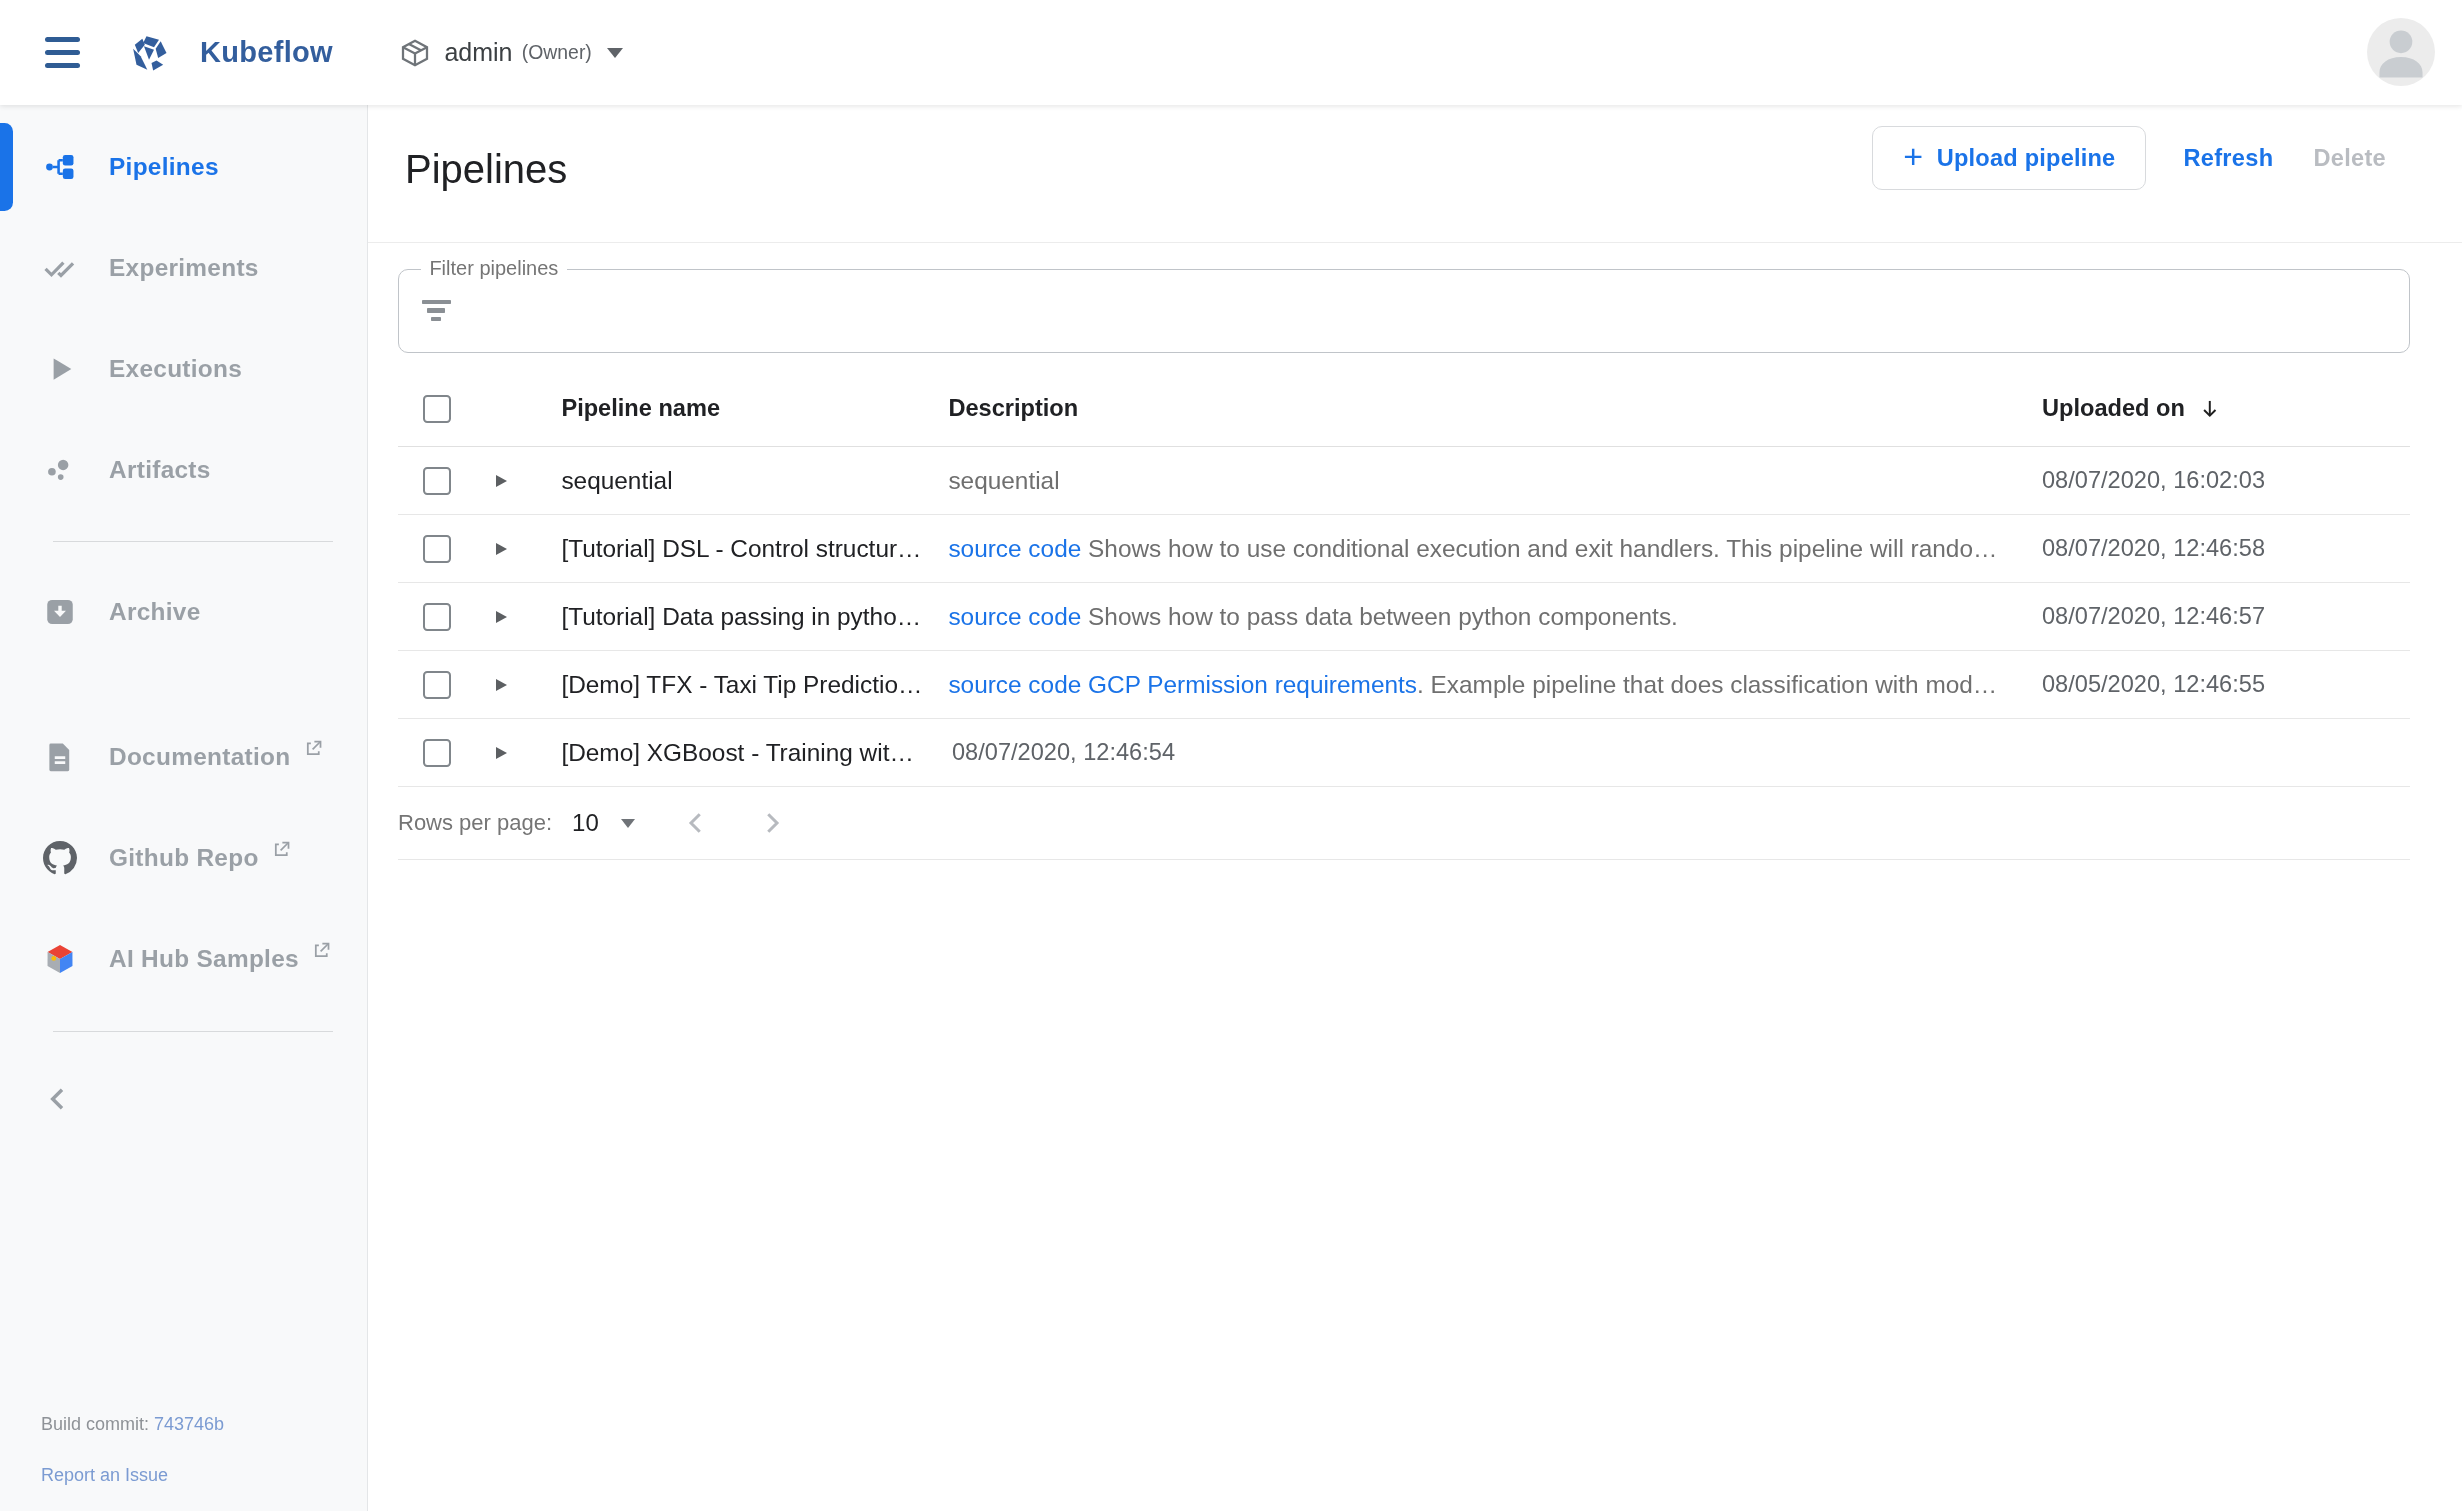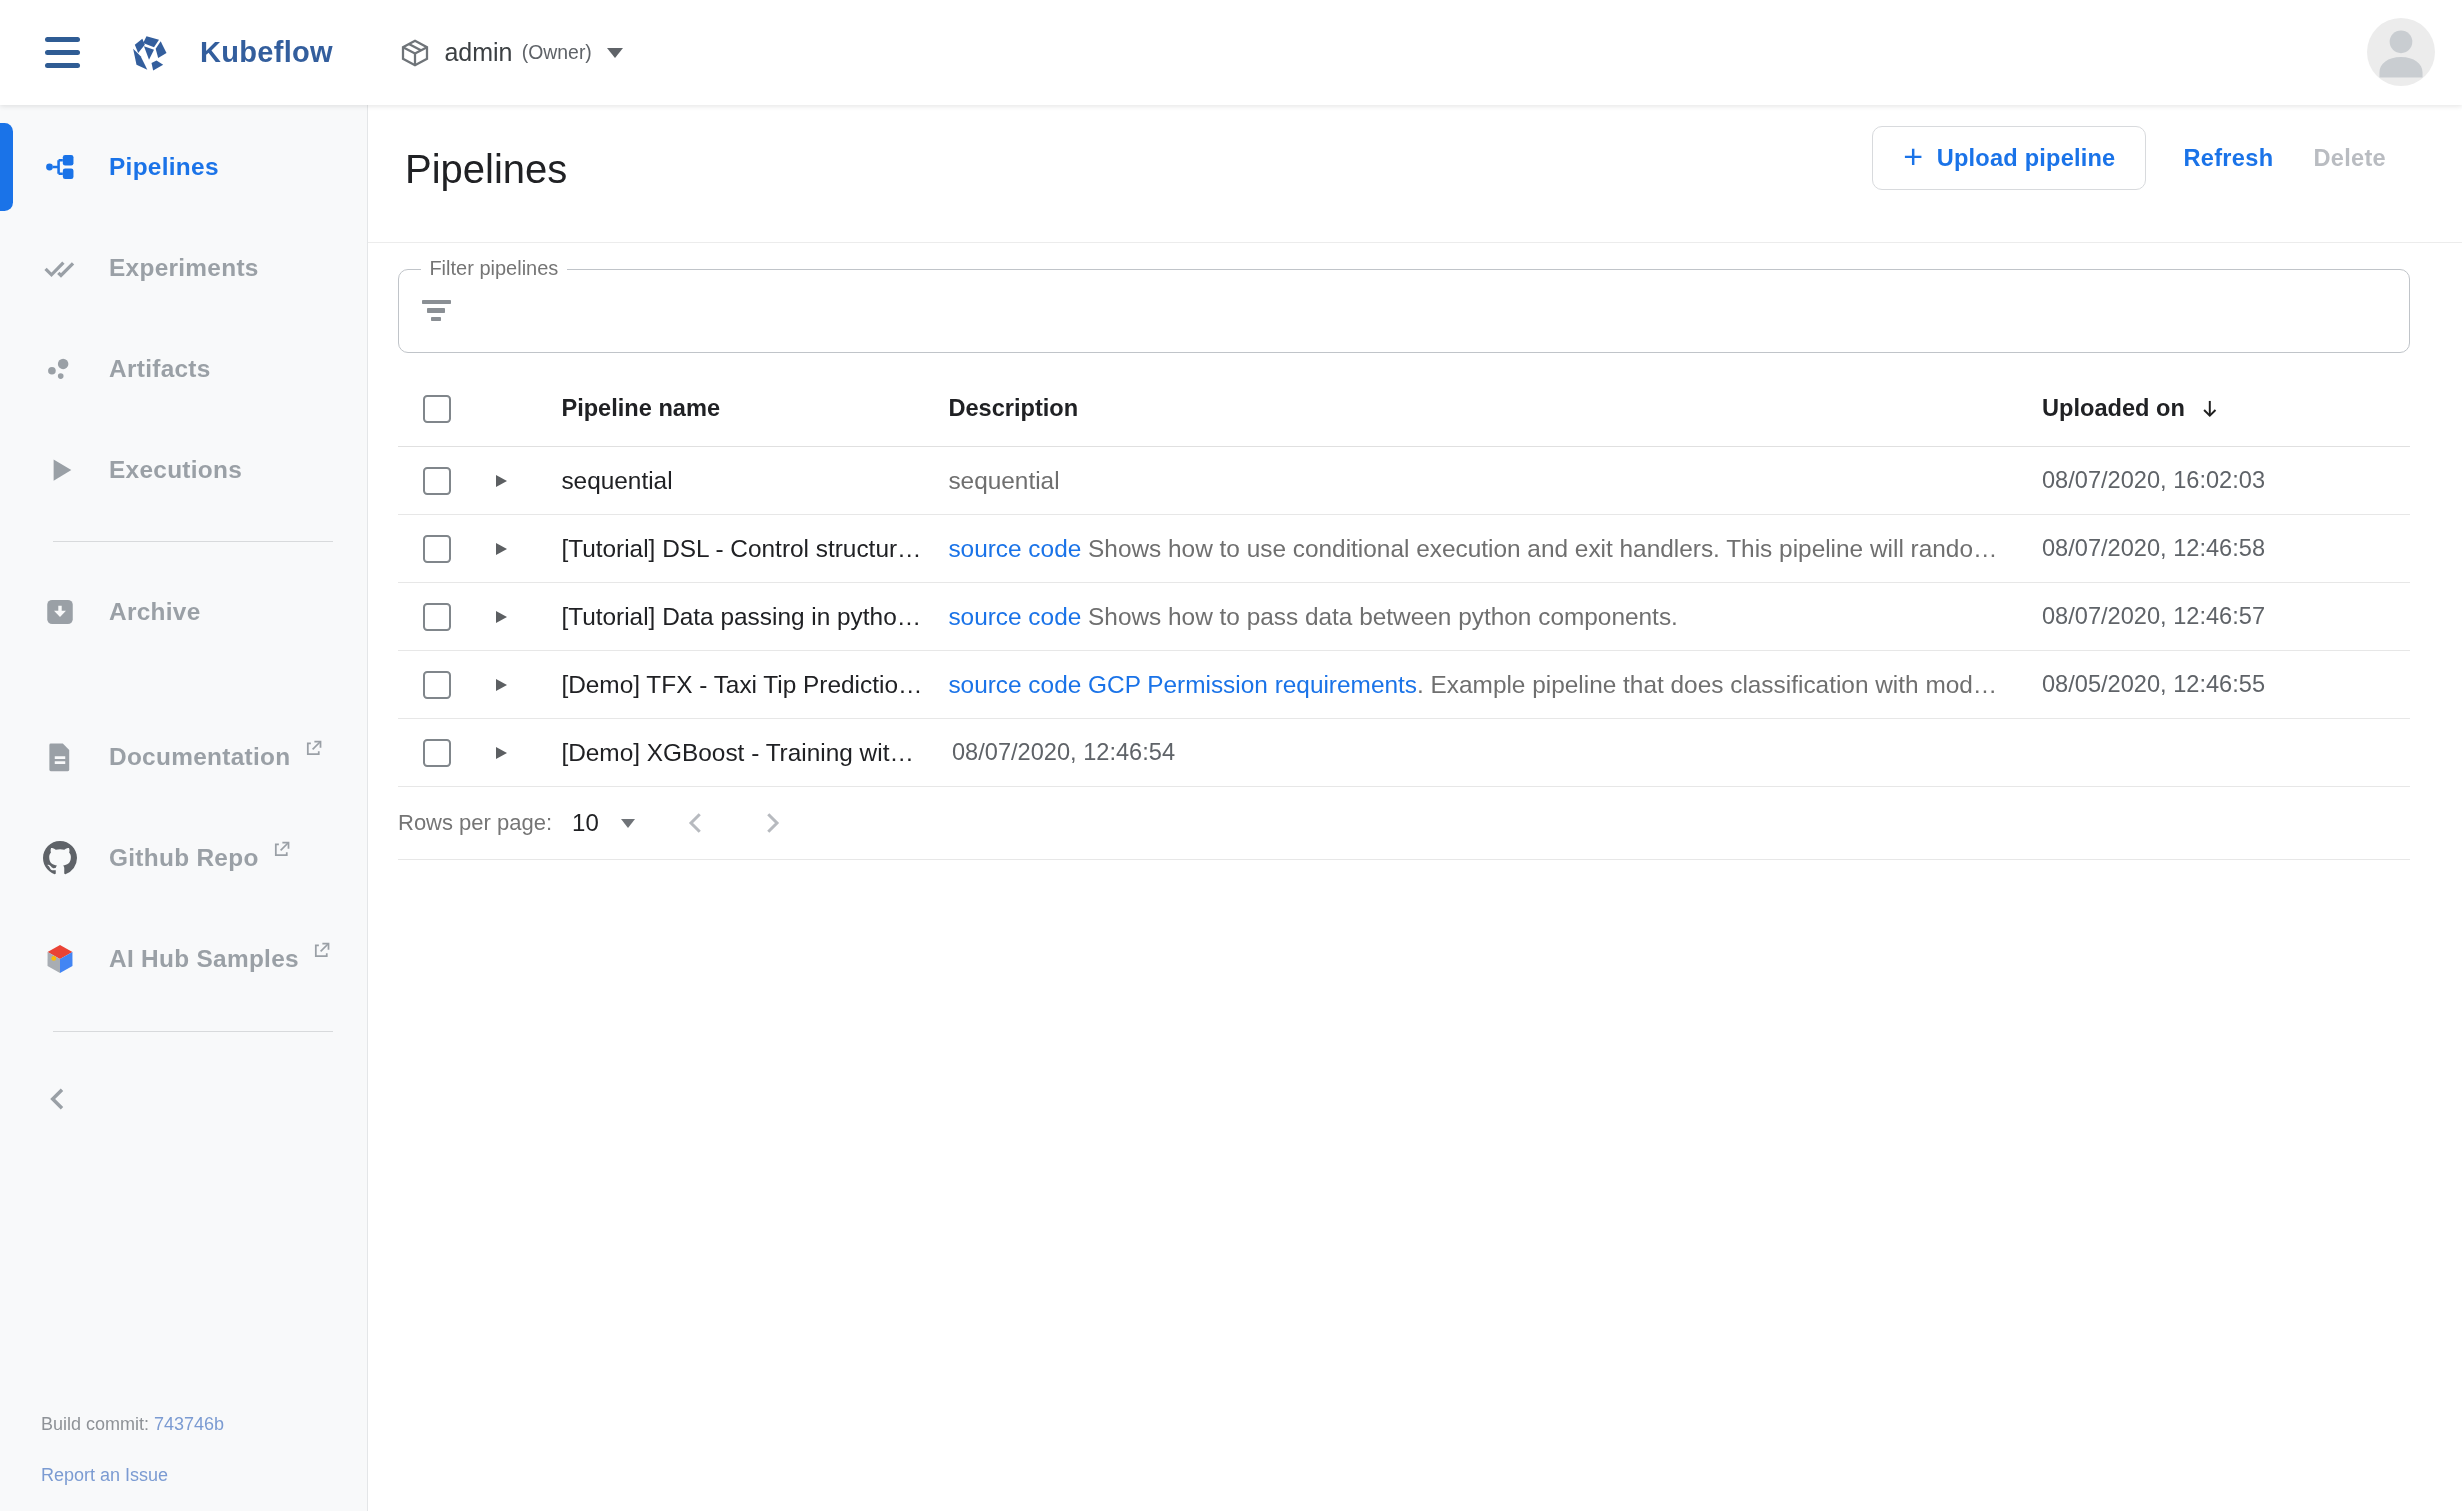--- a/index.html
+++ b/index.html
@@ -156,34 +156,34 @@
       <svg viewBox="0 0 24 24" fill="none" stroke="currentColor" stroke-width="2.3">
         <path d="M1.8 12.6l4.2 4.2L14.4 8.2"></path>
           <path d="M10.8 15.4l1.9 1.9 8.5-8.6"></path>
       </svg>
       </span>
     <span class="nav-label">Experiments</span>
   </div>
   <div class="nav-item">
     <span class="nav-icon">
       <svg viewBox="0 0 24 24" fill="currentColor">
+          <path d="M7.5 4.5v15L20 12z"></path>
+        </svg>
+      </span>
+    <span class="nav-label">Executions</span>
+  </div>
+  <div class="nav-item">
+    <span class="nav-icon">
+      <svg viewBox="0 0 24 24" fill="currentColor">
         <circle cx="14.2" cy="8.4" r="3.7"></circle>
           <circle cx="6.3" cy="13.2" r="2.7"></circle>
           <circle cx="12.5" cy="17" r="2"></circle>
       </svg>
       </span>
     <span class="nav-label">Artifacts</span>
-  </div>
-  <div class="nav-item">
-    <span class="nav-icon">
-      <svg viewBox="0 0 24 24" fill="currentColor">
-          <path d="M7.5 4.5v15L20 12z"></path>
-        </svg>
-      </span>
-    <span class="nav-label">Executions</span>
   </div>
 
   <div class="side-divider"></div>
 
   <div class="nav-item">
     <span class="nav-icon">
       <svg viewBox="0 0 24 24">
         <rect x="3" y="3.5" width="18" height="17" rx="3.4" fill="currentColor"></rect>
         <path d="M10.8 7.5h2.4v3.6h3L12 15.6 7.8 11.1h3z" fill="#f8f9fa"></path>
       </svg>

